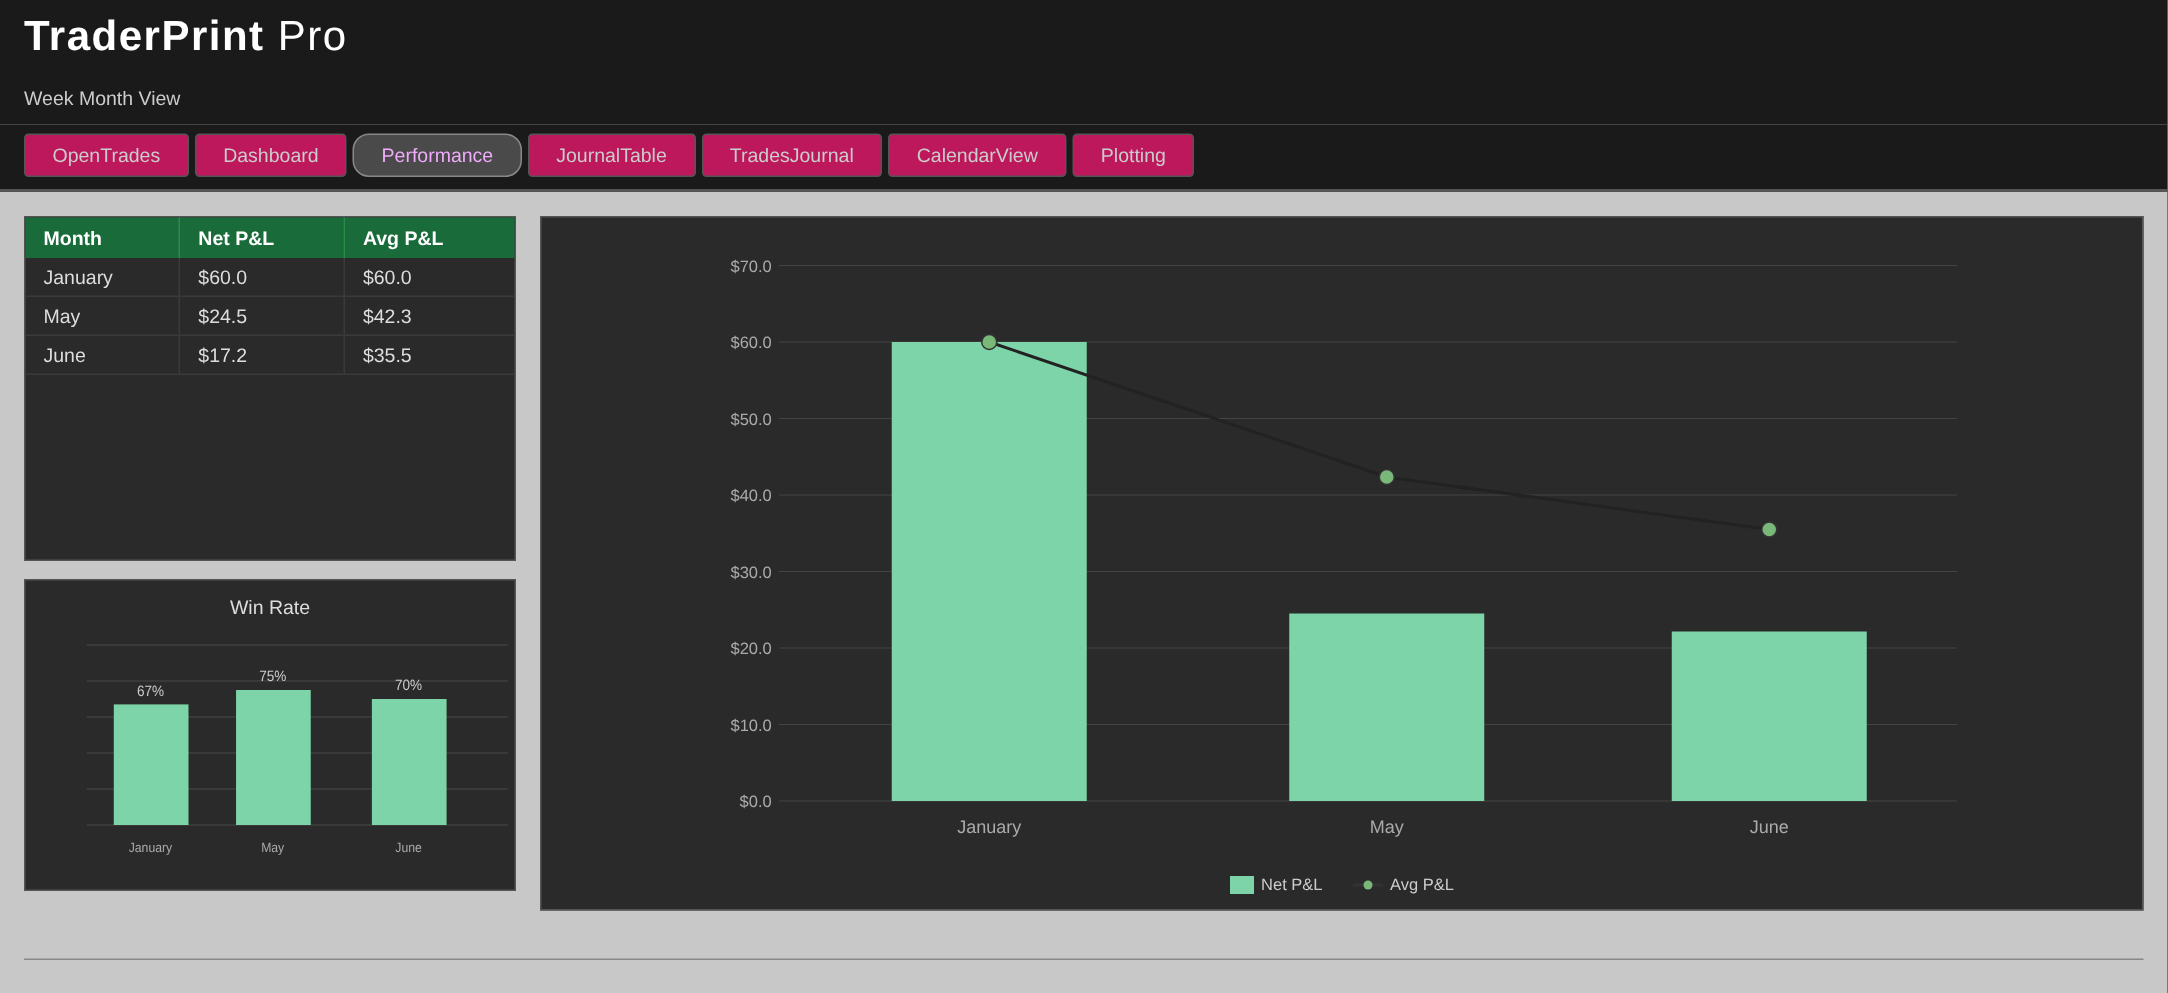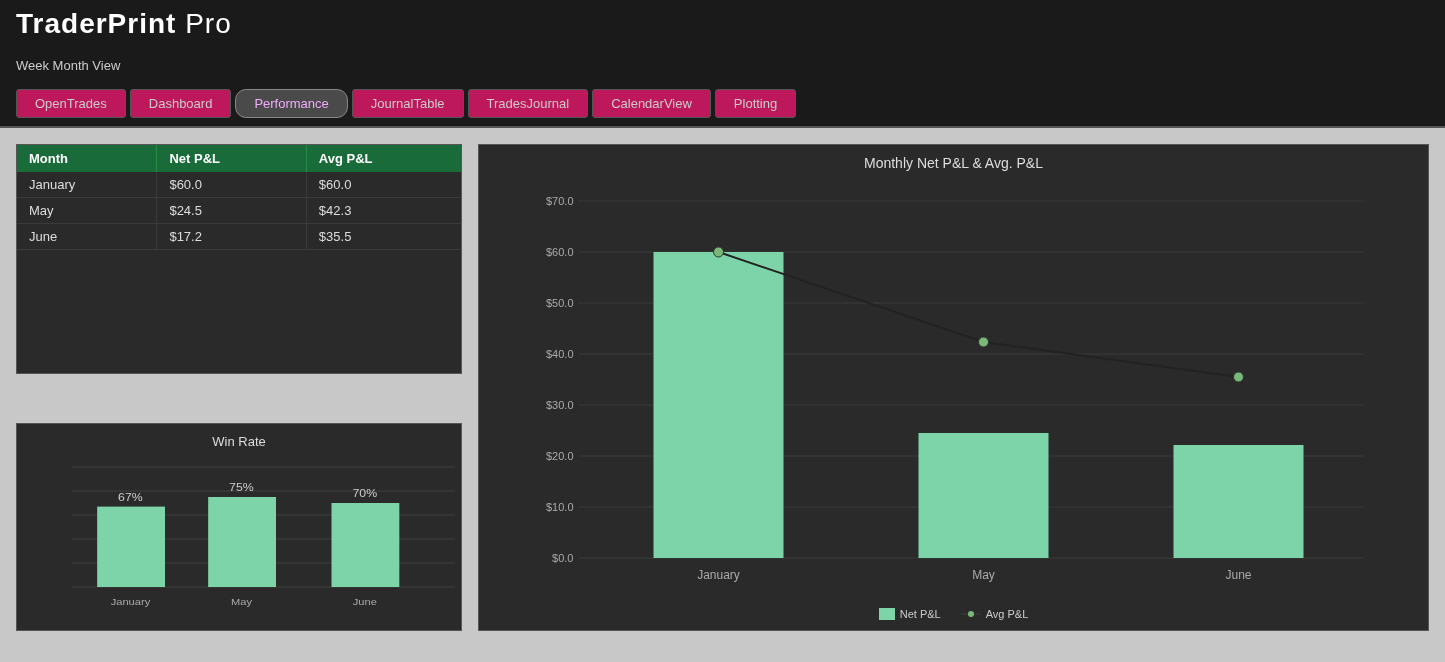--- a/index.html
+++ b/index.html
@@ -61,23 +61,22 @@
       padding: 16px;
       display: flex;
       gap: 16px;
     }
 
     
     .left-panel {
       display: flex;
       flex-direction: column;
       gap: 12px;
-      width: 446px;
+      width: 328px;
       flex-shrink: 0;
-      justify-content: space-between;
     }
 
     
     .table-card {
       background: #2a2a2a;
       border: 1px solid #555;
       padding: 0;
       min-height: 230px;
     }
     .data-table {
@@ -255,21 +254,20 @@
 
         <rect x="255" y="46" width="55" height="84" fill="#7dd4a8"></rect>
         <text x="282" y="40" fill="#ccc" font-size="10" text-anchor="middle">70%</text>
         <text x="282" y="148" fill="#aaa" font-size="9" text-anchor="middle">June</text>
       </svg>
     </div>
 
   </div>
 
   <div class="right-panel">
-    <div class="main-chart-title">Monthly Net P&amp;L &amp; Avg. P&amp;L</div>
 
     <svg width="100%" height="420" viewBox="0 0 860 420" preserveAspectRatio="xMidYMid meet">
 
       <text x="50" y="26" fill="#aaa" font-size="11" text-anchor="end">$70.0</text>
       <text x="50" y="77" fill="#aaa" font-size="11" text-anchor="end">$60.0</text>
       <text x="50" y="128" fill="#aaa" font-size="11" text-anchor="end">$50.0</text>
       <text x="50" y="179" fill="#aaa" font-size="11" text-anchor="end">$40.0</text>
       <text x="50" y="230" fill="#aaa" font-size="11" text-anchor="end">$30.0</text>
       <text x="50" y="281" fill="#aaa" font-size="11" text-anchor="end">$20.0</text>
       <text x="50" y="332" fill="#aaa" font-size="11" text-anchor="end">$10.0</text>

